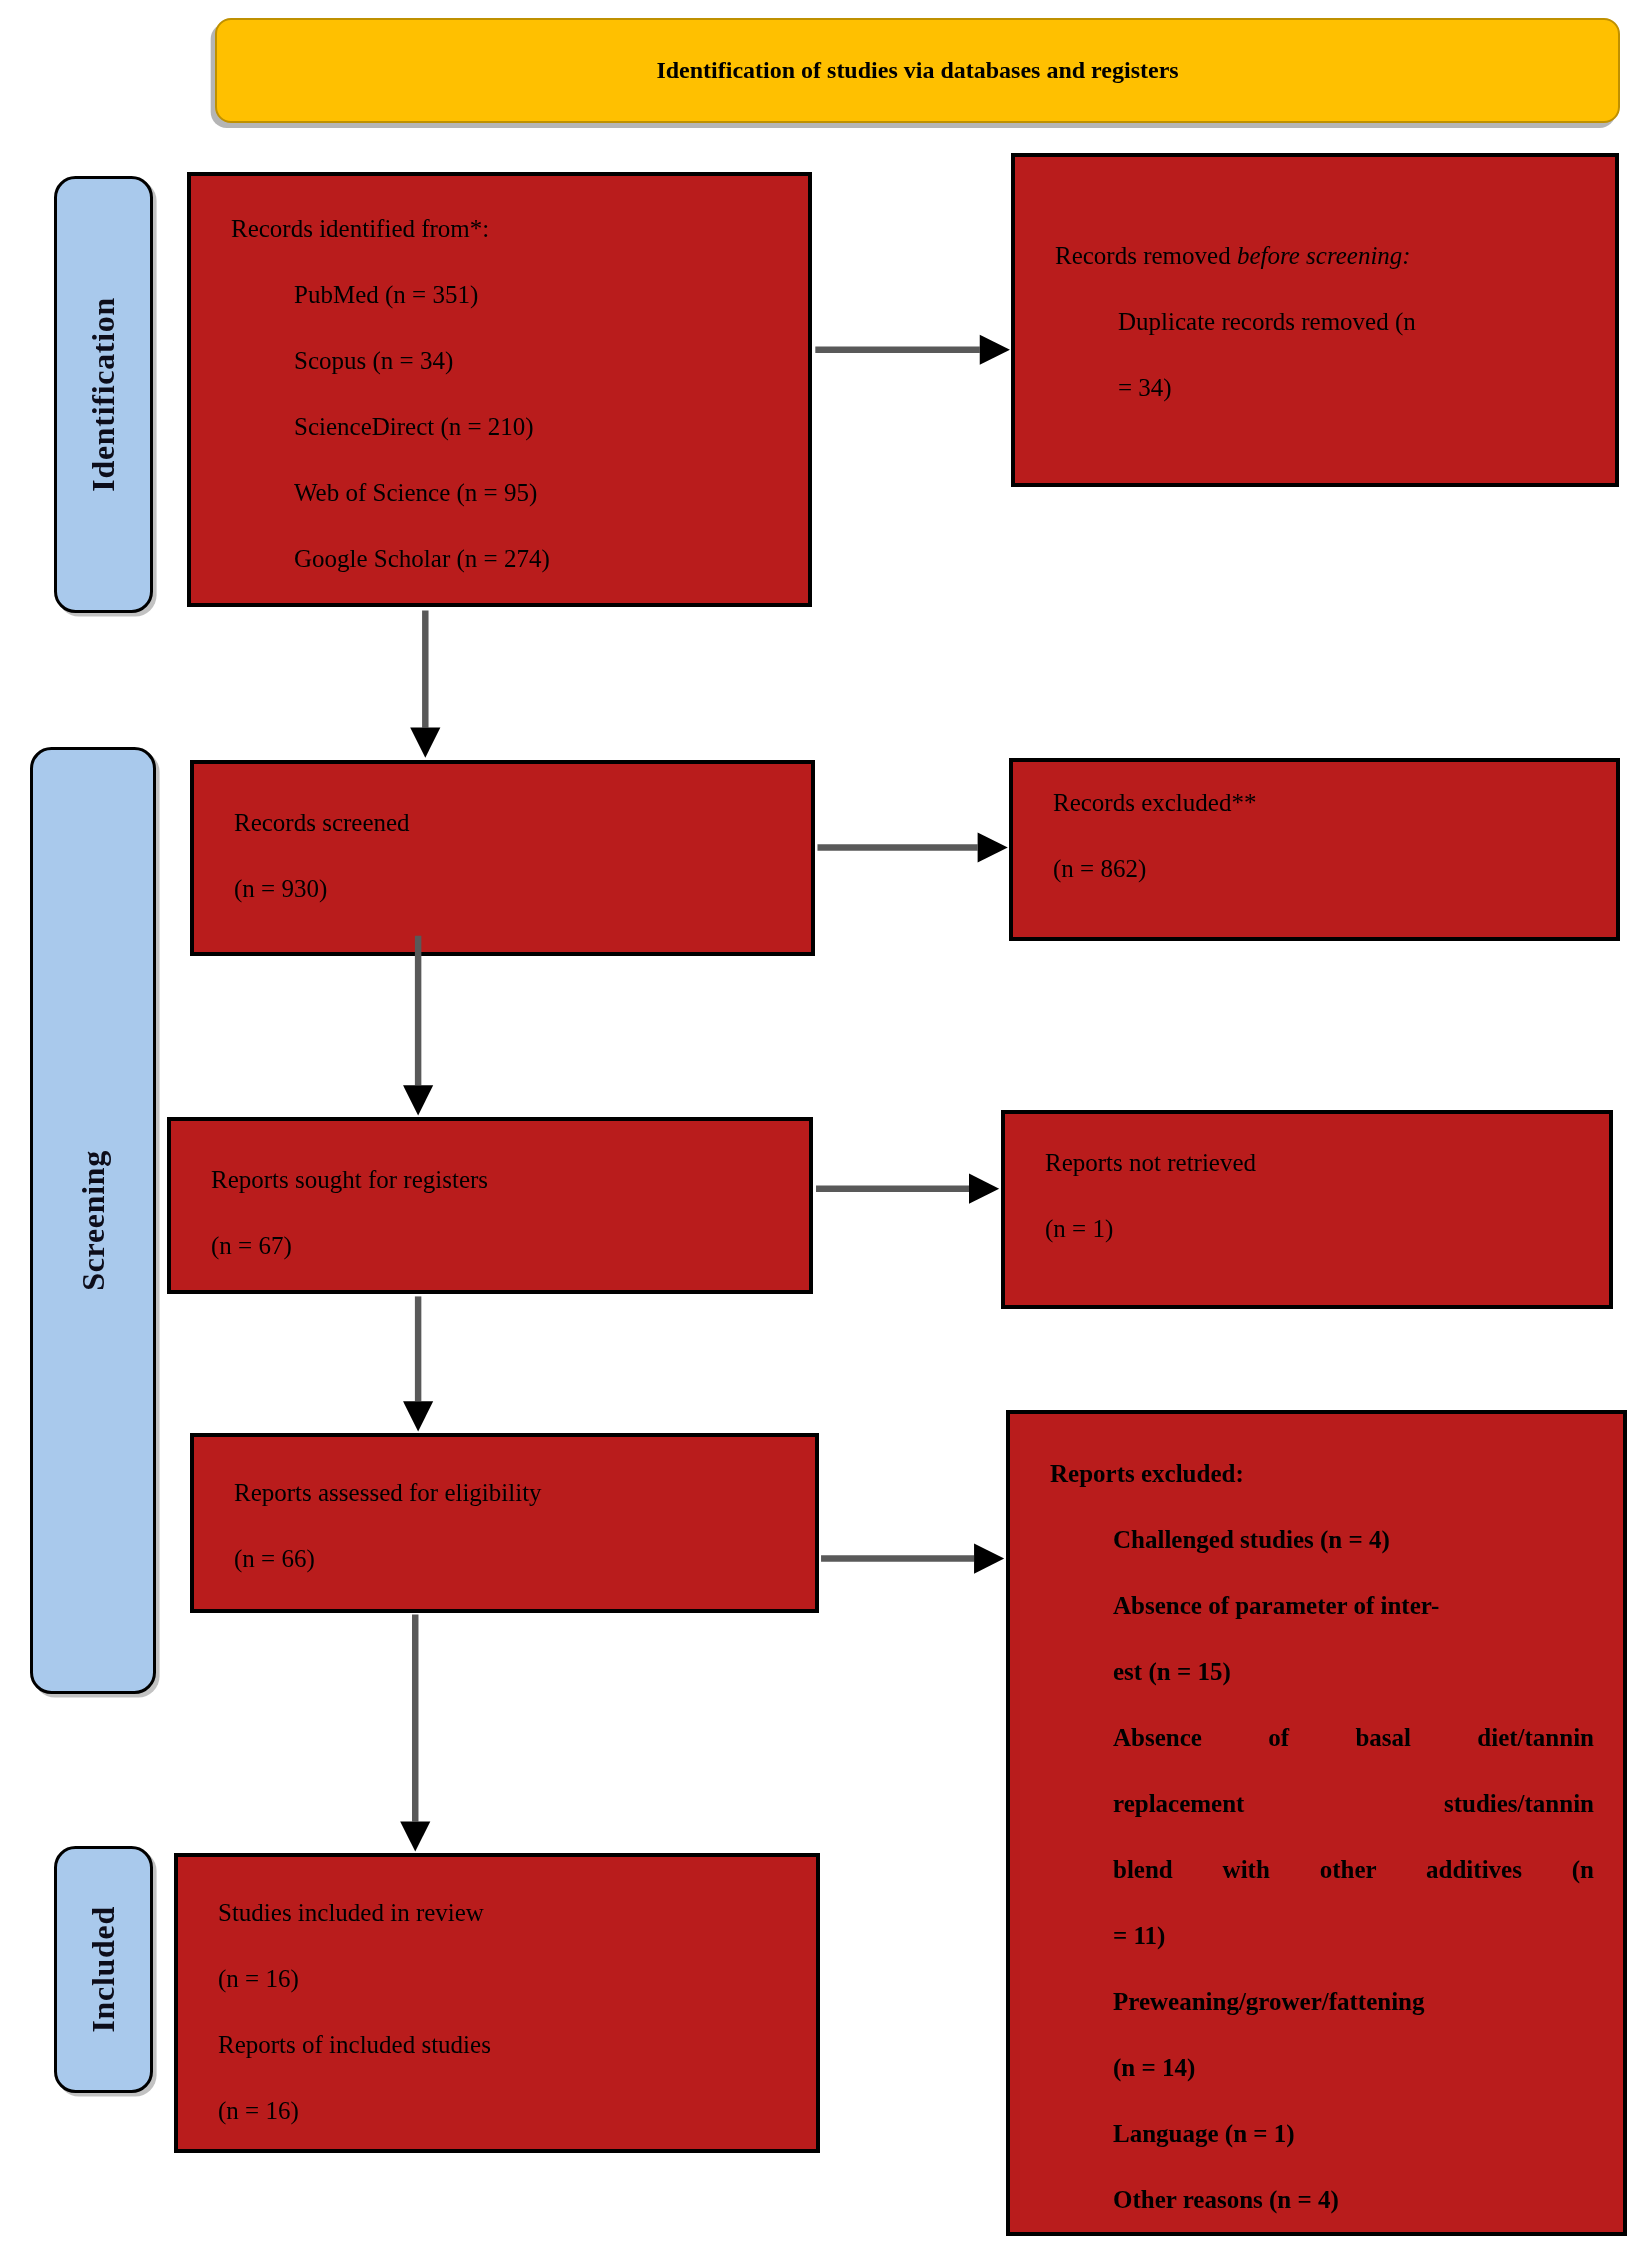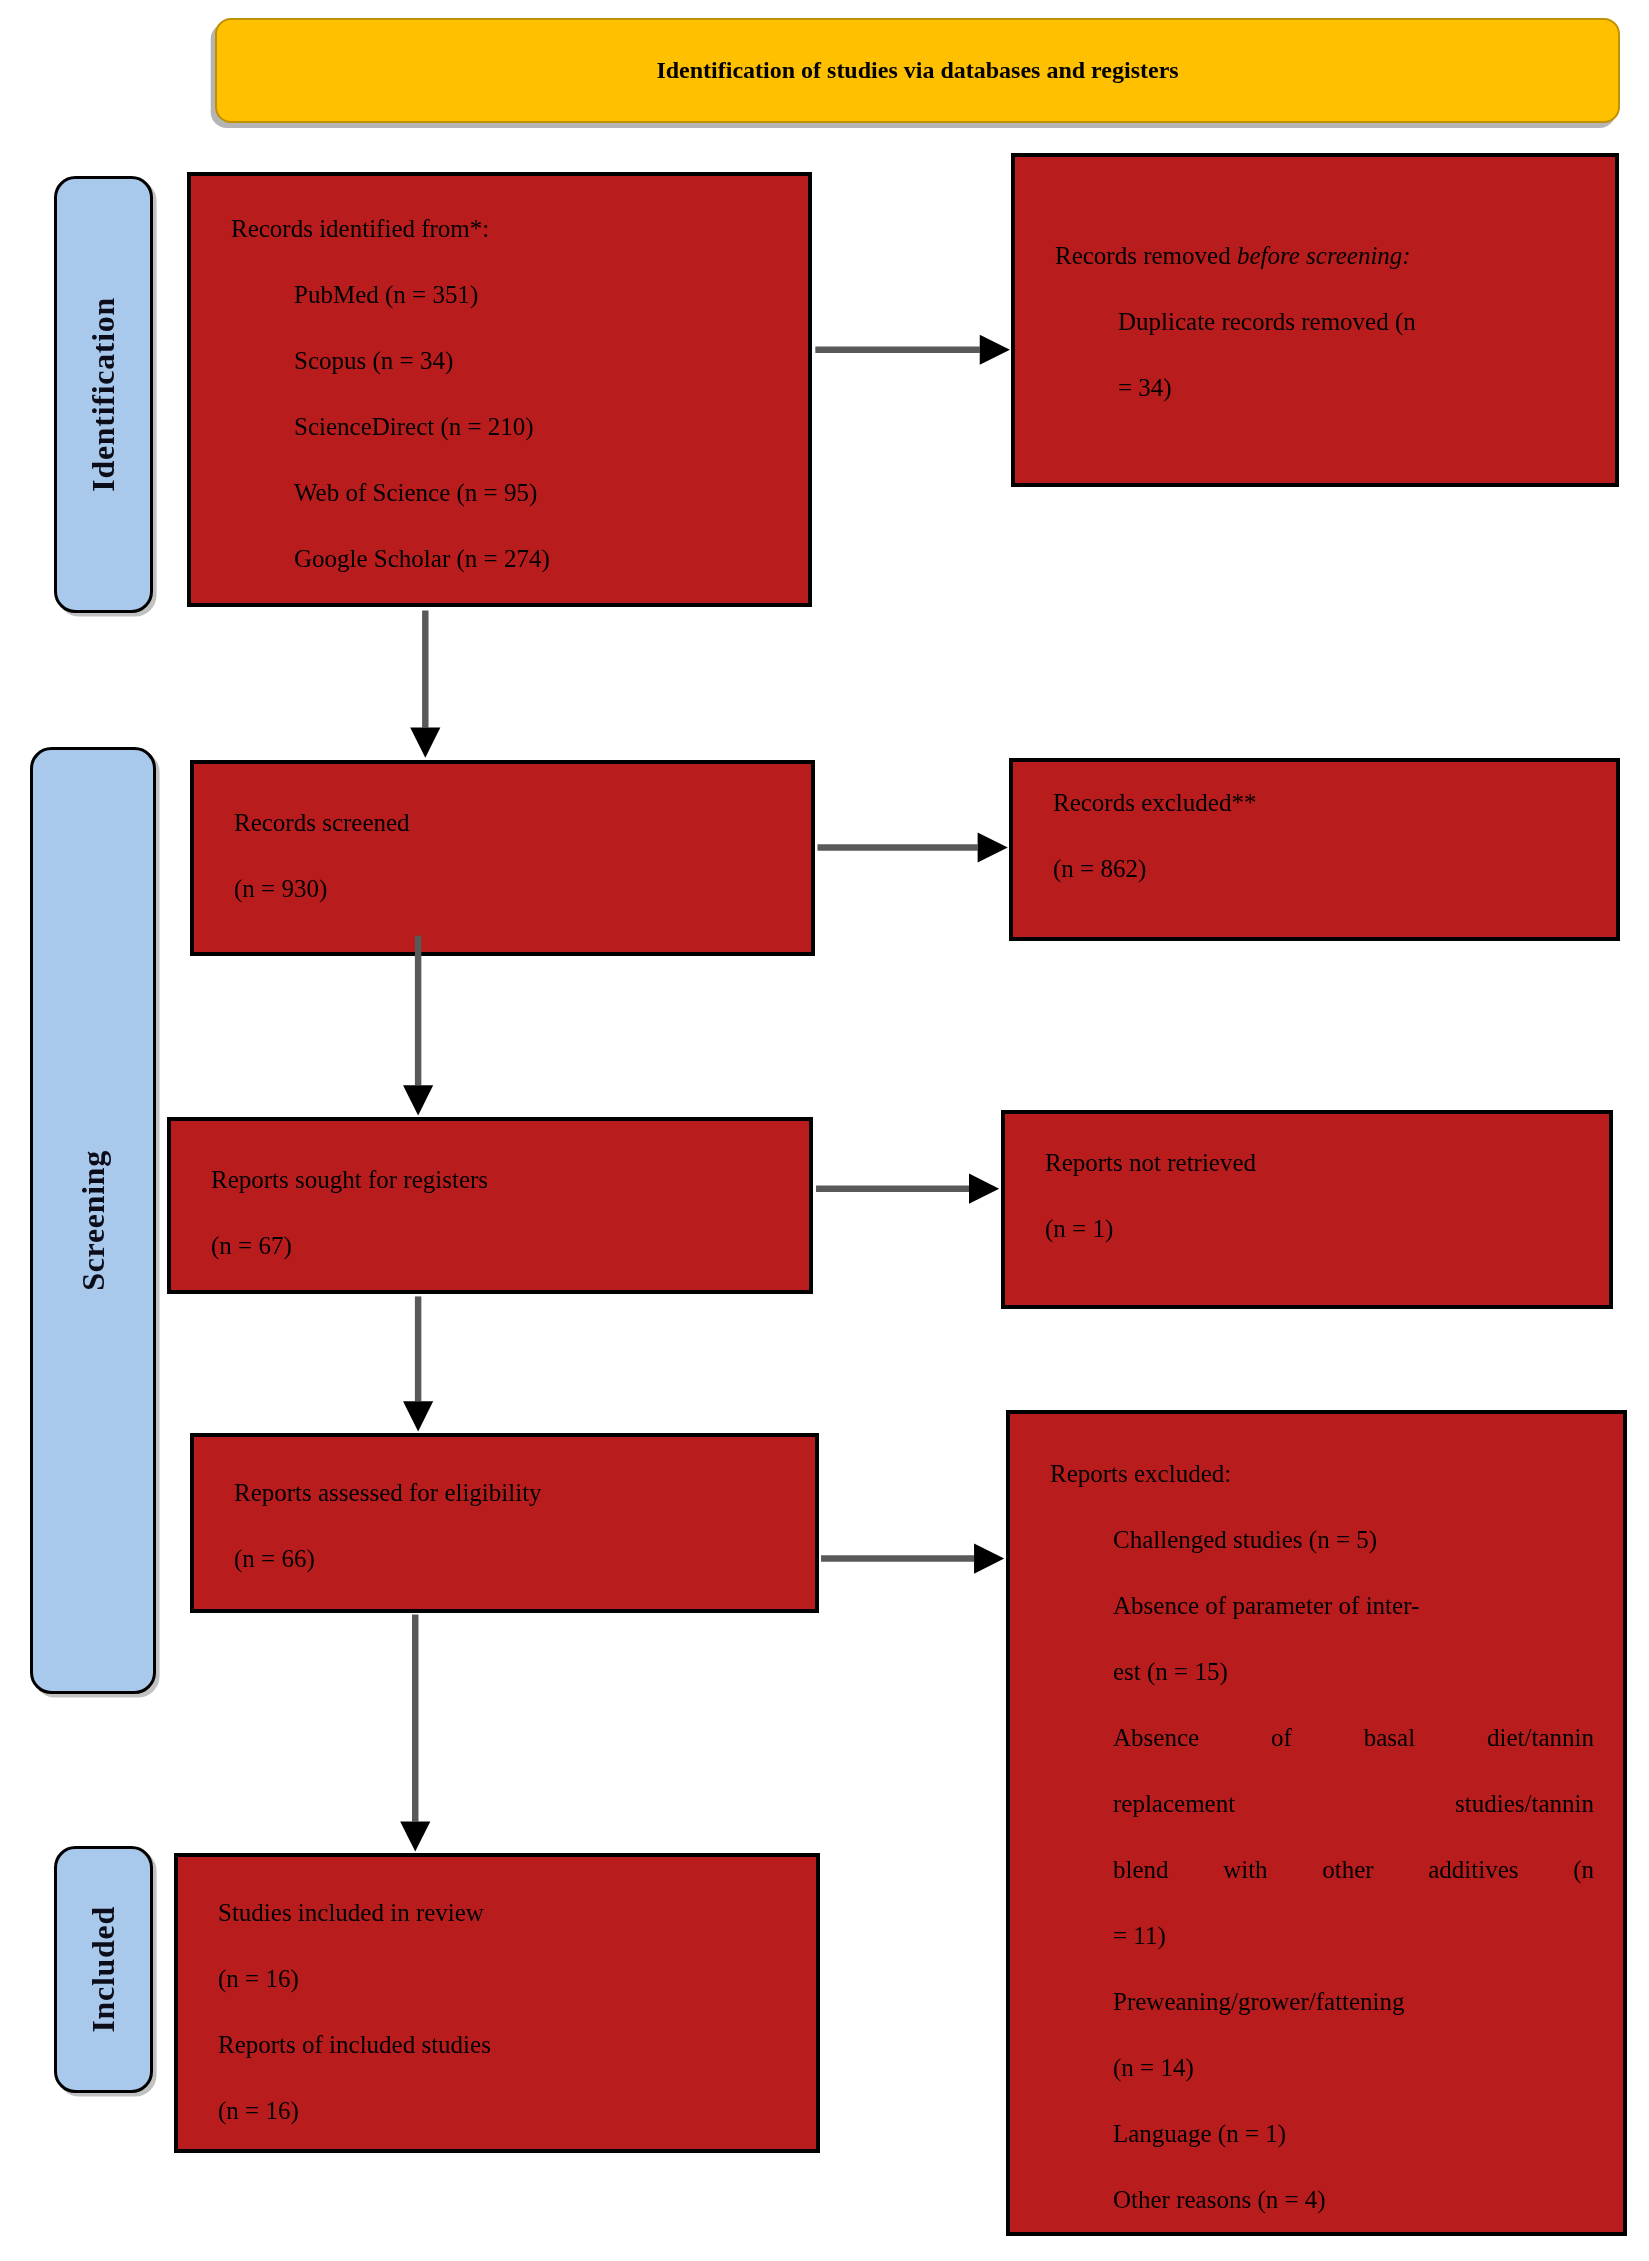--- a/index.html
+++ b/index.html
@@ -67,21 +67,21 @@
     text-align-last:justify;
   }
   .it{font-style:italic;}
   .b1{left:187px;top:172px;width:625px;height:435px;padding-top:20px;}
   .br1{left:1011px;top:153px;width:608px;height:334px;padding-top:66px;}
   .b2{left:190px;top:760px;width:625px;height:196px;padding-top:26px;}
   .br2{left:1009px;top:758px;width:611px;height:183px;padding-top:8px;}
   .b3{left:167px;top:1117px;width:646px;height:177px;padding-top:26px;}
   .br3{left:1001px;top:1110px;width:612px;height:199px;padding-top:16px;}
   .b4{left:190px;top:1433px;width:629px;height:180px;padding-top:23px;}
-  .br4{left:1006px;top:1410px;width:621px;height:826px;padding-top:27px;}
+  .br4{left:1006px;top:1410px;width:621px;height:826px;padding-top:27px;font-weight:bold;}
   .b5{left:174px;top:1853px;width:646px;height:300px;padding-top:23px;}
   
   .arrows{position:absolute;left:0;top:0;pointer-events:none;}
   .arrows line{stroke:var(--arrow-line);stroke-width:9;}
   .arrows polygon{fill:#000;}
 </style>
 </head>
 <body>
 
 <div class="page">
@@ -135,21 +135,21 @@
     <div class="ln">(n = 1)</div>
   </div>
 
   <div class="box b4">
     <div class="ln">Reports assessed for eligibility</div>
     <div class="ln">(n = 66)</div>
   </div>
 
   <div class="box br4">
     <div class="ln">Reports excluded:</div>
-    <div class="ln ind">Challenged studies (n = 5)</div>
+    <div class="ln ind">Challenged studies (n = 4)</div>
     <div class="ln ind">Absence of parameter of inter-</div>
     <div class="ln ind">est (n = 15)</div>
     <div class="ln ind jst">Absence of basal diet/tannin</div>
     <div class="ln ind jst">replacement studies/tannin</div>
     <div class="ln ind jst">blend with other additives (n</div>
     <div class="ln ind">= 11)</div>
     <div class="ln ind">Preweaning/grower/fattening</div>
     <div class="ln ind">(n = 14)</div>
     <div class="ln ind">Language (n = 1)</div>
     <div class="ln ind">Other reasons (n = 4)</div>

